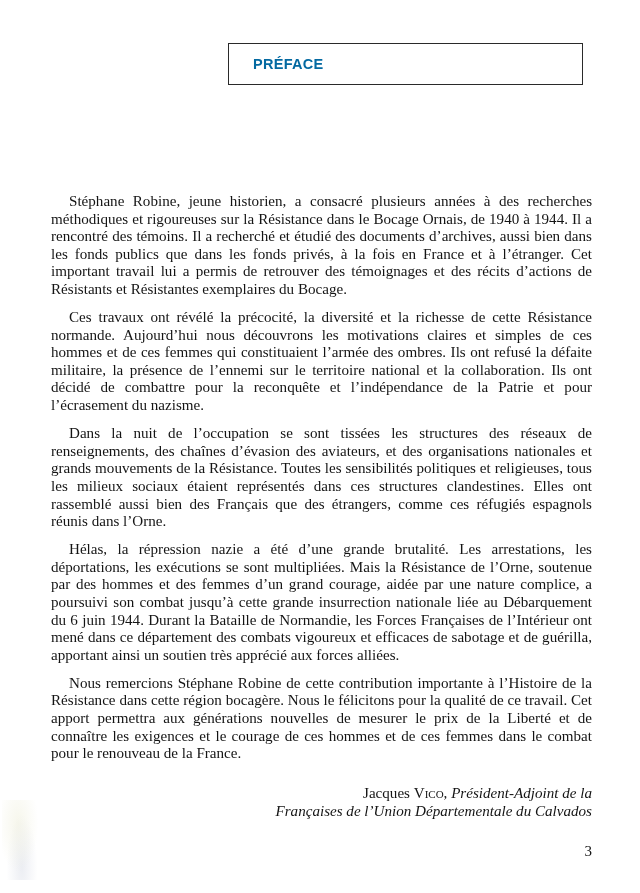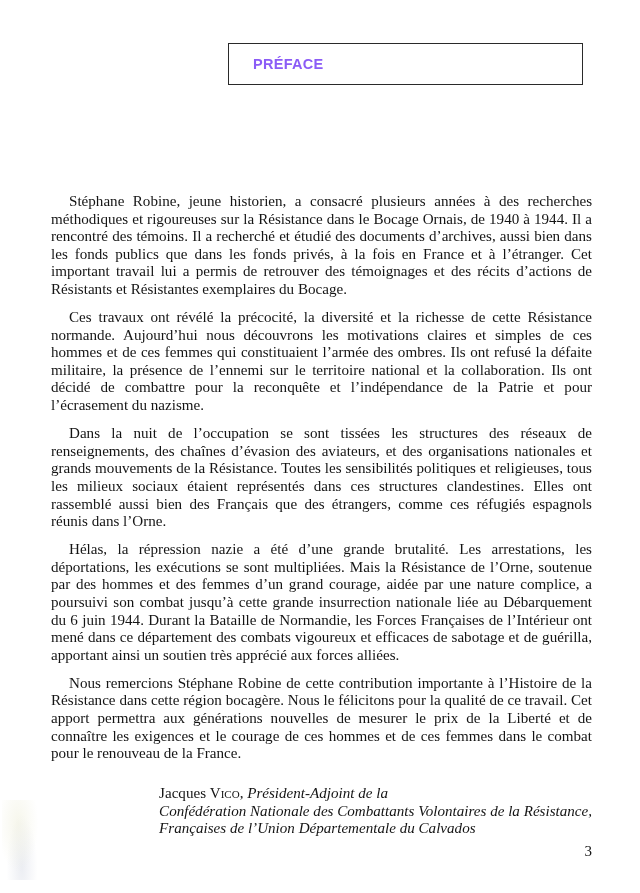--- a/index.html
+++ b/index.html
@@ -26,41 +26,42 @@
     background: #fff;
   }
   .title-text {
     position: absolute;
     left: 24px;
     top: 12px;
     font-family: "Liberation Sans", "DejaVu Sans", sans-serif;
     font-weight: bold;
     font-size: 14.5px;
     letter-spacing: 0.3px;
-    color: #8b5cf6;
+    color: #0369a1;
   }
   .body-text {
     position: absolute;
     left: 51px;
     top: 193px;
     width: 541px;
     font-size: 15.1px;
     line-height: 17.6px;
     text-align: justify;
     font-family: Liberation Serif, serif;
   }
   .para {
     margin: 0 0 10.5px 0;
     text-indent: 18px;
     hyphens: manual;
   }
   .signature {
     position: absolute;
     right: 48px;
     top: 785px;
+    text-align: right;
     font-size: 15.1px;
     line-height: 17.6px;
   }
   .signature .name-sc {
     font-variant: small-caps;
   }
   .signature i {
     font-style: italic;
   }
   .page-number {
@@ -91,19 +92,18 @@
   <p class="para">Ces travaux ont révélé la précocité, la diversité et la richesse de cette Résistance normande. Aujourd’hui nous découvrons les motivations claires et simples de ces hommes et de ces femmes qui constituaient l’armée des ombres. Ils ont refusé la défaite militaire, la présence de l’ennemi sur le territoire national et la collaboration. Ils ont décidé de combattre pour la reconquête et l’indépendance de la Patrie et pour l’écrasement du nazisme.</p>
   <p class="para">Dans la nuit de l’occupation se sont tissées les structures des réseaux de renseignements, des chaînes d’évasion des aviateurs, et des organisations nationales et grands mouvements de la Résistance. Toutes les sensibilités politiques et religieuses, tous les milieux sociaux étaient représentés dans ces structures clandestines. Elles ont rassemblé aussi bien des Français que des étrangers, comme ces réfugiés espagnols réunis dans l’Orne.</p>
   <p class="para">Hélas, la répression nazie a été d’une grande brutalité. Les arrestations, les déportations, les exécutions se sont multipliées. Mais la Résistance de l’Orne, soutenue par des hommes et des femmes d’un grand courage, aidée par une nature complice, a poursuivi son combat jusqu’à cette grande insurrection nationale liée au Débarquement du 6 juin 1944. Durant la Bataille de Normandie, les Forces Françaises de l’Intérieur ont mené dans ce département des combats vigoureux et efficaces de sabotage et de guérilla, apportant ainsi un soutien très apprécié aux forces alliées.</p>
   <p class="para">Nous remercions Stéphane Robine de cette contribution importante à l’Histoire de la Résistance dans cette région bocagère. Nous le félicitons pour la qualité de ce travail. Cet apport permettra aux générations nouvelles de mesurer le prix de la Liberté et de connaître les exigences et le courage de ces hommes et de ces femmes dans le combat pour le renouveau de la France.</p>
 </div>
 
 <div class="signature">
   <div>
     <span>Jacques </span><span class="name-sc">Vico</span><span>, </span><i>Président-Adjoint de la</i>
   </div>
-  <div><i>Confédération Nationale des Combattants Volontaires de la Résistance,</i></div>
   <div><i>Françaises de l’Union Départementale du Calvados</i></div>
 </div>
 
 <div class="page-number">3</div>
 
 <div class="smudge"></div>
 
 </body></html>

